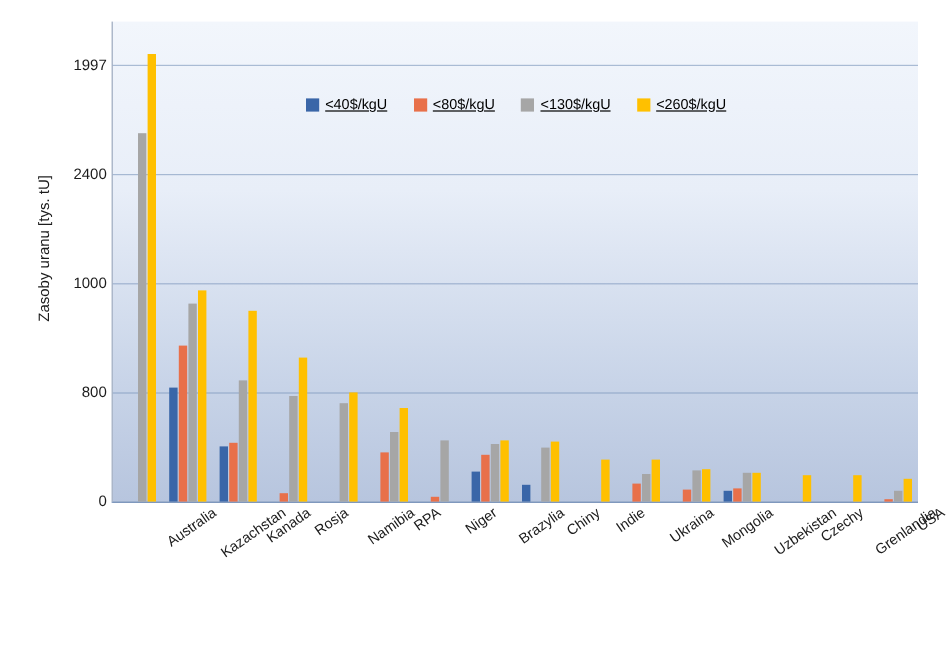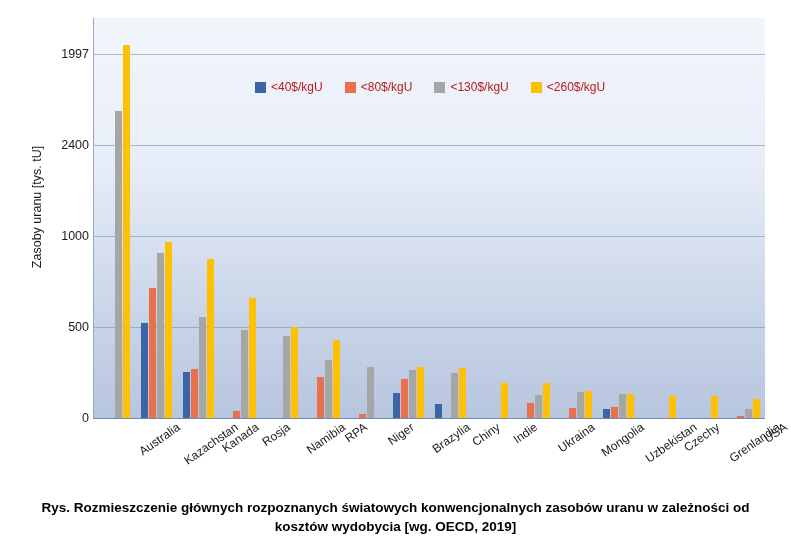--- a/index.html
+++ b/index.html
@@ -86,21 +86,22 @@
     top: 80px;
     display: flex;
     gap: 22px;
     align-items: center;
   }
   .legend-item {
     display: flex;
     align-items: center;
     gap: 5px;
     font-size: 12px;
-    color: #b91c1c;
+    color: #000000;
+    text-decoration: underline;
   }
   .legend-swatch {
     width: 11px;
     height: 11px;
     display: inline-block;
   }
   
   #bars-layer {
     position: absolute;
     left: 94px;
@@ -164,21 +165,21 @@
         <div class="gridline" style="top: 400px;"></div>
         <div class="gridline" style="top: 309.091px;"></div>
         <div class="gridline" style="top: 218.182px;"></div>
         <div class="gridline" style="top: 127.273px;"></div>
         <div class="gridline" style="top: 36.3636px;"></div>
       </div>
     <div class="axis-line-x"></div>
 
     <div id="y-ticks">
         <div class="tick-label-y" style="top: 400px;">0</div>
-        <div class="tick-label-y" style="top: 309.091px;">500</div>
+        <div class="tick-label-y" style="top: 309.091px;">800</div>
         <div class="tick-label-y" style="top: 218.182px;">1000</div>
         <div class="tick-label-y" style="top: 127.273px;">2400</div>
         <div class="tick-label-y" style="top: 36.3636px;">1997</div>
       </div>
     <div id="y-axis-title">Zasoby uranu [tys. tU]</div>
 
     <div id="legend">
         <div class="legend-item">
           <span class="legend-swatch" style="background: rgb(58, 102, 168);"></span>
           <span>&lt;40$/kgU</span>
@@ -310,18 +311,14 @@
         <div class="x-label" style="left: 453.764px;">Ukraina</div>
         <div class="x-label" style="left: 495.701px;">Mongolia</div>
         <div class="x-label" style="left: 537.639px;">Uzbekistan</div>
         <div class="x-label" style="left: 579.576px;">Czechy</div>
         <div class="x-label" style="left: 621.514px;">Grenlandia</div>
         <div class="x-label" style="left: 663.451px;">USA</div>
       </div>
 
   </div>
 
-  <div id="caption">
-    <div>Rys. Rozmieszczenie głównych rozpoznanych światowych konwencjonalnych zasobów uranu w zależności od</div>
-    <div>kosztów wydobycia [wg. OECD, 2019]</div>
-  </div>
 
 </div>
 
 </body></html>

